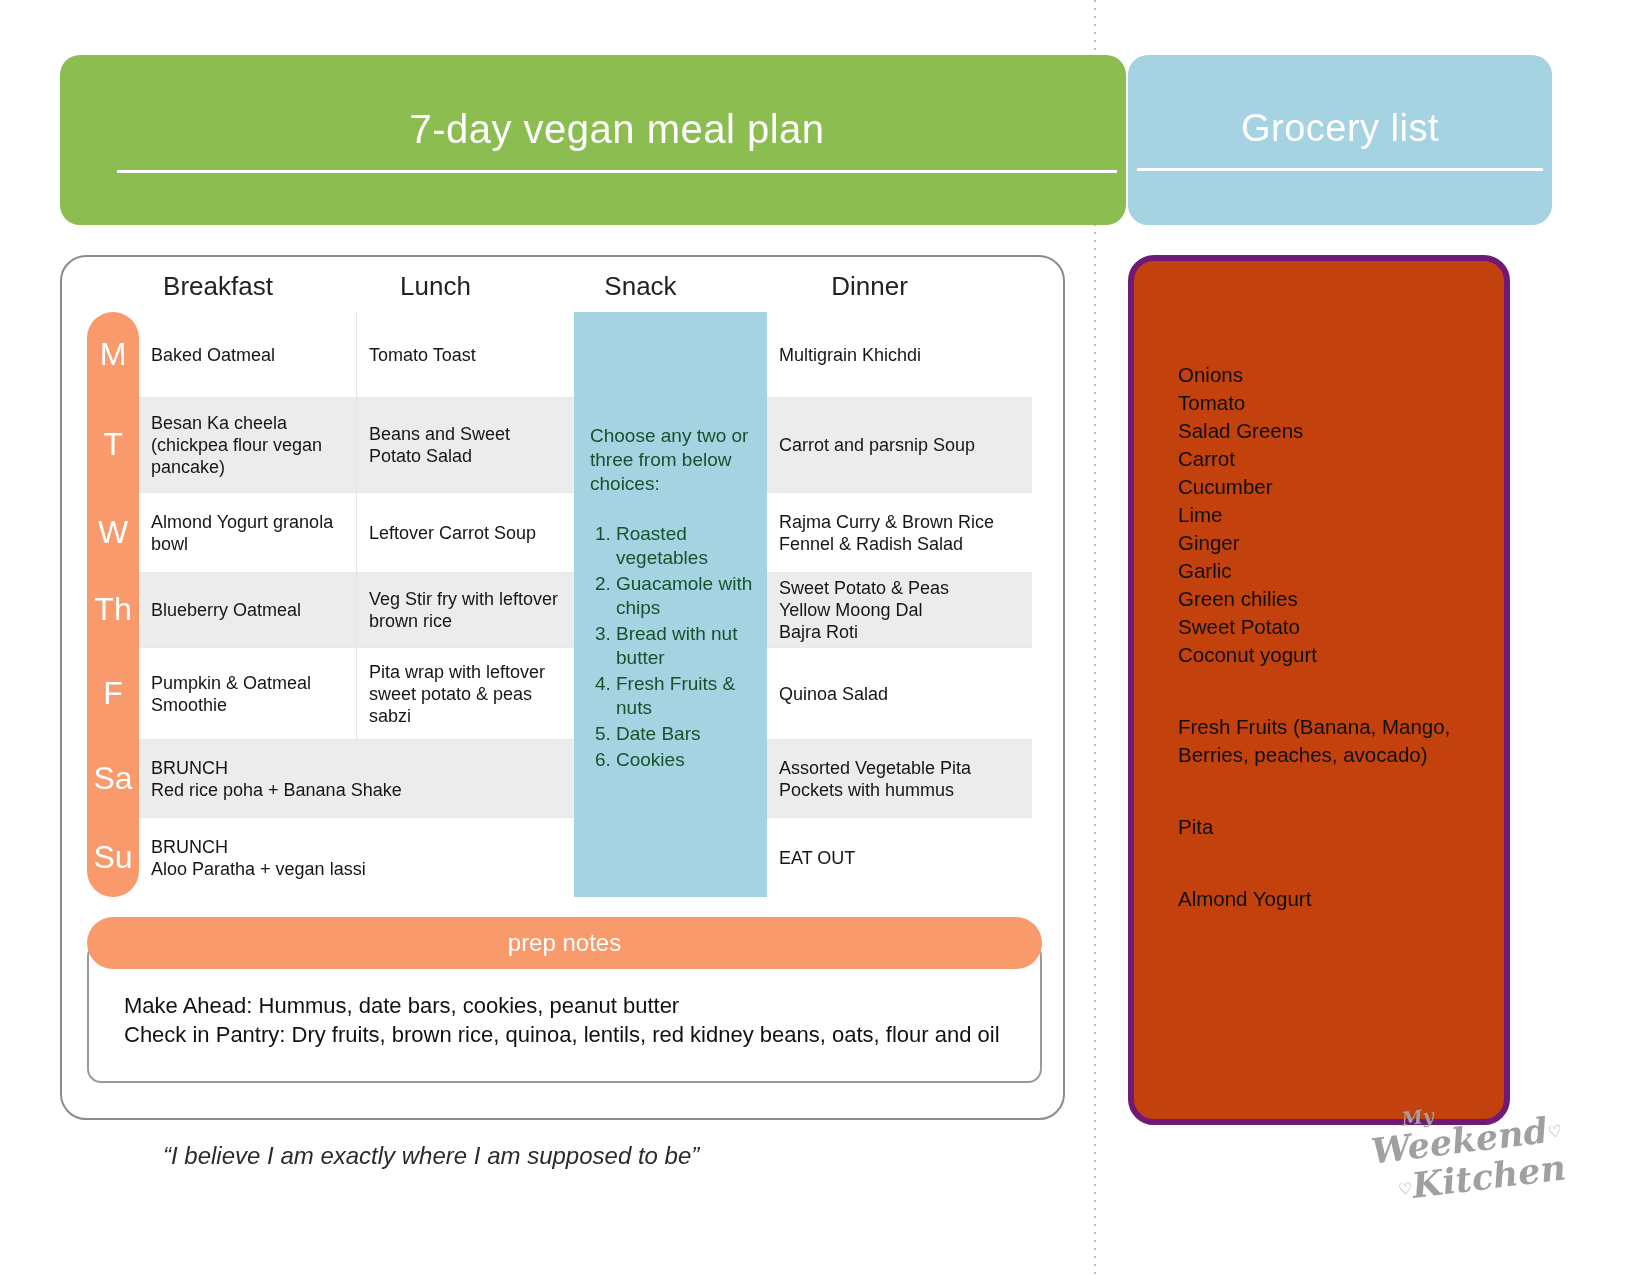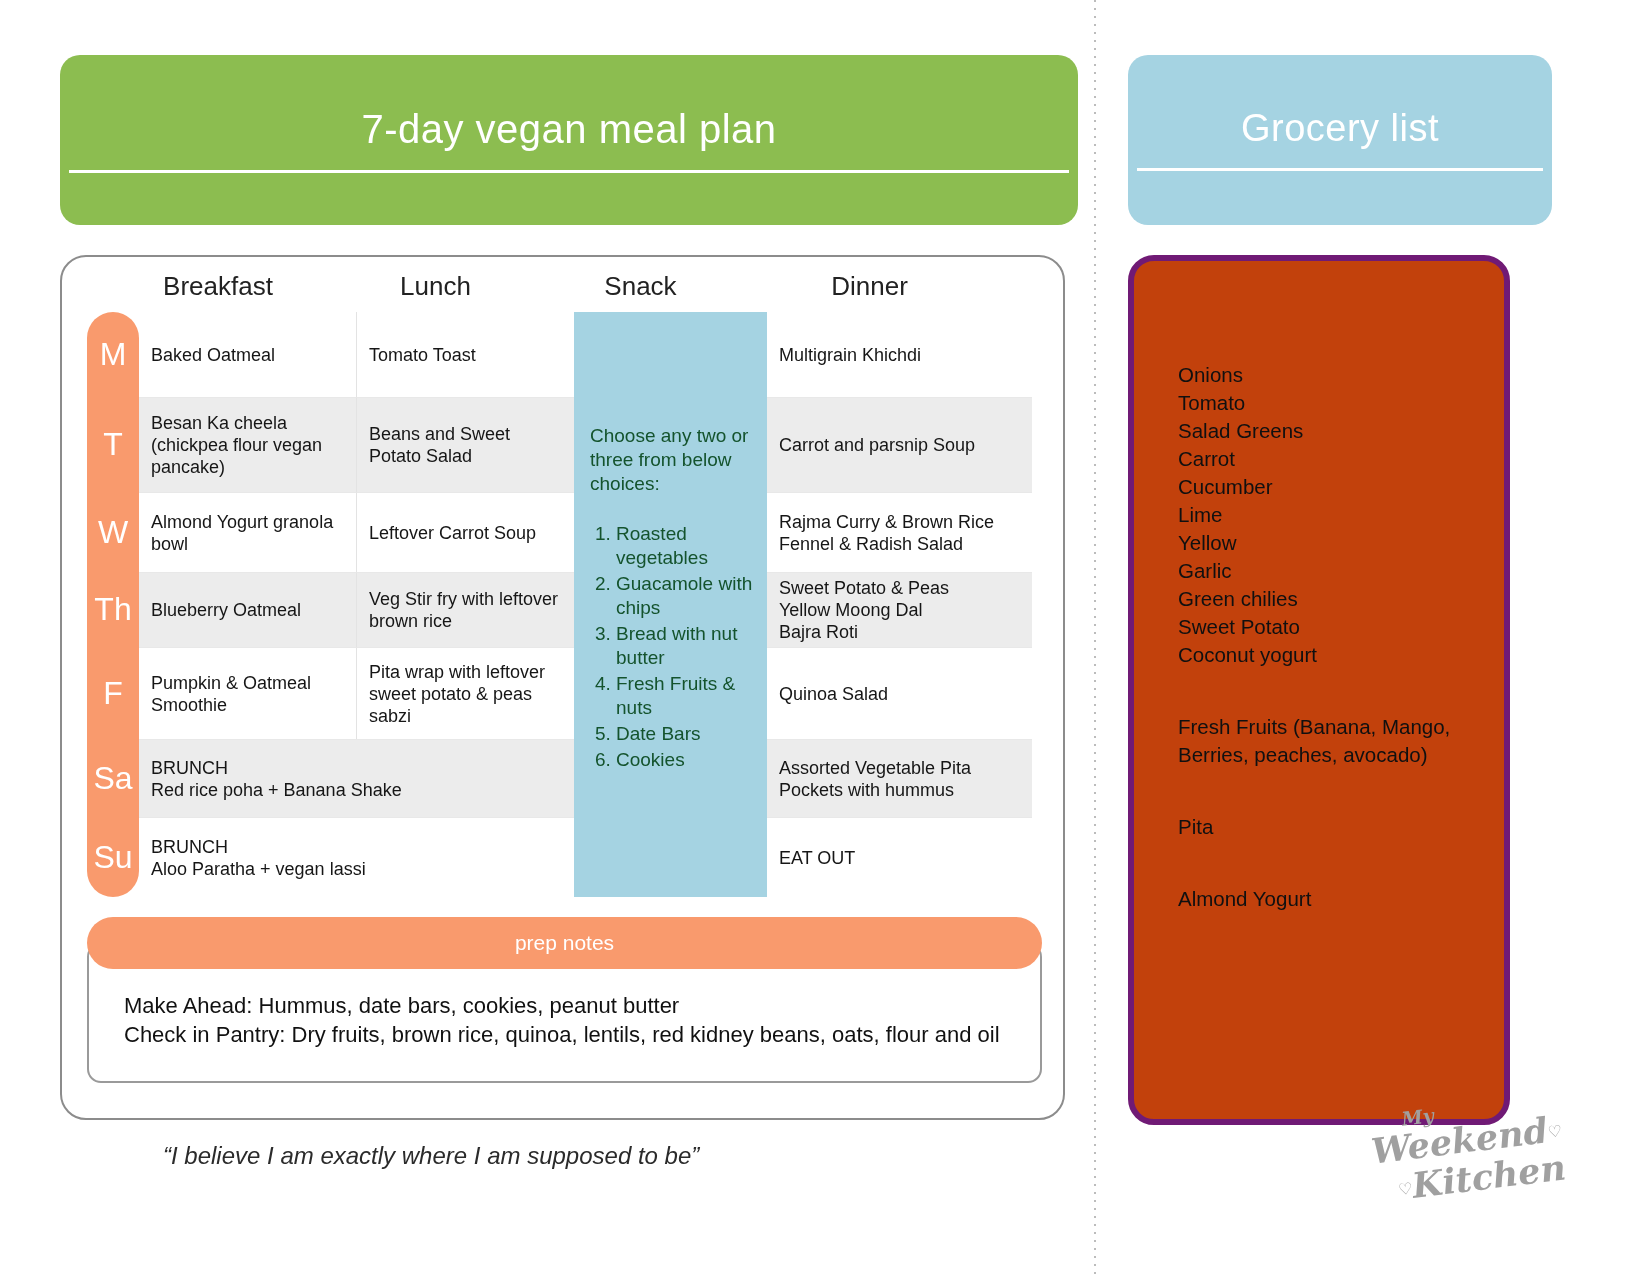--- a/index.html
+++ b/index.html
@@ -11,21 +11,21 @@
   }
 
   
   .divider {
     position:absolute; left:1094px; top:0; width:2px; height:1275px;
     background-image:repeating-linear-gradient(to bottom, #bcbcbc 0 2px, transparent 2px 8px);
   }
 
   
   .banner { position:absolute; top:55px; height:170px; border-radius:20px; }
-  .banner.green { left:60px; width:1018px; background:var(--green, #8cbd50); }
+  .banner.green { left:60px; width:1018px; background:var(--green, #8cbd50);padding-left:48px; }
   .banner.blue  { left:1128px; width:424px; background:var(--blue, #a5d3e2); }
   .banner-title {
     margin-top:52px; text-align:center; color:#ffffff;
     font-size:40px; font-weight:400; letter-spacing:0.5px;
   }
   .banner.blue .banner-title { font-size:38px; }
   .banner-line { height:3px; background:#ffffff; margin:18px 9px 0 9px; }
 
   
   .main-box {
@@ -75,21 +75,21 @@
     font-size:19px; line-height:24px; color:#14532d;
   }
   .snack-intro { margin:0; }
   .snack-list { margin:26px 0 0 0; padding-left:26px; }
   .snack-list li { margin-bottom:2px; }
 
   
   .prep { position:absolute; left:25px; top:660px; width:955px; }
   .prep-pill {
     position:relative; z-index:2; height:52px; border-radius:26px;
-    background:var(--orange, #f99a6d); color:#fff; font-size:21px;
+    background:var(--orange, #f99a6d); color:#fff; font-size:24px;
     display:flex; align-items:center; justify-content:center;
   }
   .prep-box {
     position:relative; z-index:1; margin-top:-26px;
     border:2px solid #9a9a9a; border-radius:14px;
     padding:46px 32px 18px 35px; box-sizing:border-box; min-height:140px;
     background:#fff;
   }
   .prep-text { font-size:22px; line-height:29px; white-space:pre-line; color:#111; }
 
@@ -212,21 +212,21 @@
 </div>
 
 <div class="grocery-box">
   <div class="g-group">
     <div class="g-item">Onions</div>
     <div class="g-item">Tomato</div>
     <div class="g-item">Salad Greens</div>
     <div class="g-item">Carrot</div>
     <div class="g-item">Cucumber</div>
     <div class="g-item">Lime</div>
-    <div class="g-item">Yellow</div>
+    <div class="g-item">Ginger</div>
     <div class="g-item">Garlic</div>
     <div class="g-item">Green chilies</div>
     <div class="g-item">Sweet Potato</div>
     <div class="g-item">Coconut yogurt</div>
   </div>
   <div class="g-group">
     <div class="g-item">Fresh Fruits (Banana, Mango, Berries, peaches, avocado)</div>
   </div>
   <div class="g-group">
     <div class="g-item">Pita</div>

